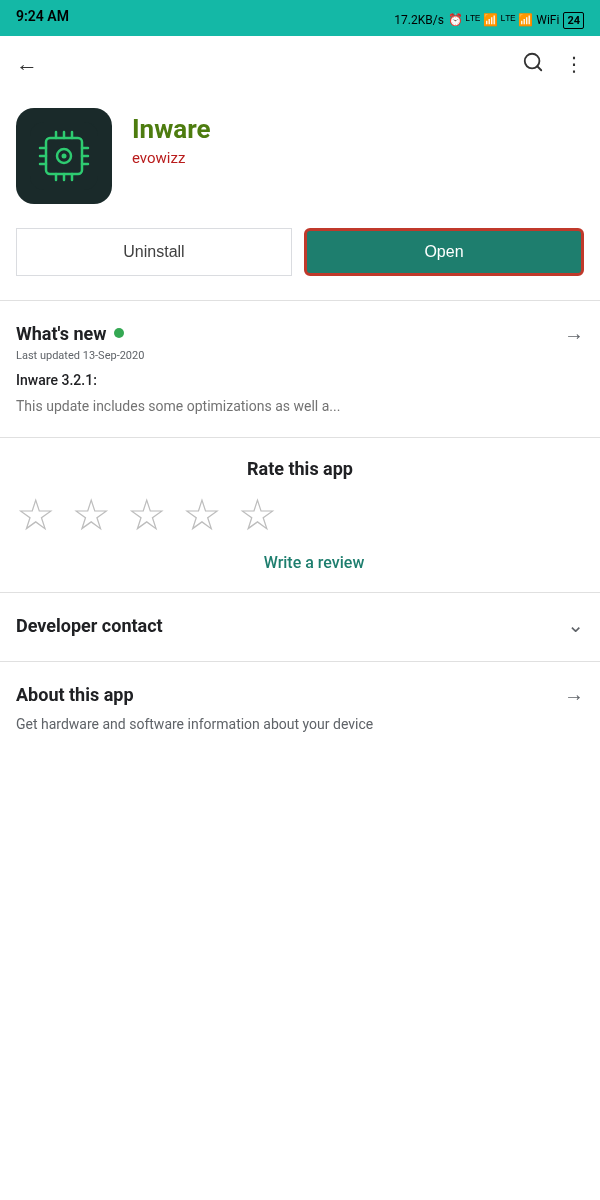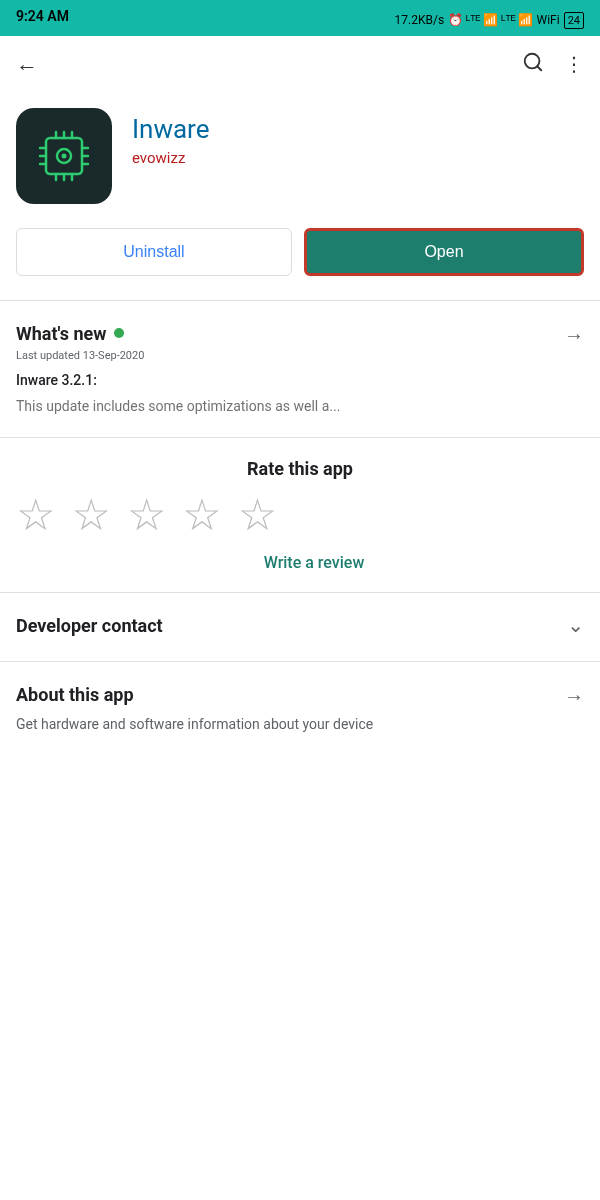--- a/index.html
+++ b/index.html
@@ -30,21 +30,21 @@
       align-items: center;
       gap: 4px;
       font-size: 12px;
       color: #000;
     }
     .battery-icon {
       border: 1.5px solid #000;
       border-radius: 2px;
       padding: 1px 3px;
       font-size: 11px;
-      font-weight: normal;
+      font-weight: bold;
     }
 
     
     .nav-bar {
       display: flex;
       align-items: center;
       justify-content: space-between;
       padding: 8px 16px;
       background: #fff;
       height: 56px;
@@ -90,43 +90,43 @@
     .app-icon-svg {
       width: 68px;
       height: 68px;
     }
     .app-details {
       flex: 1;
       padding-top: 6px;
     }
     .app-name {
       font-size: 26px;
-      font-weight: 400;
-      color: #0369a1;
+      font-weight: 700;
+      color: #4d7c0f;
       line-height: 1.2;
     }
     .app-developer {
       font-size: 15px;
       color: #b91c1c;
       margin-top: 4px;
     }
 
     
     .action-buttons {
       display: flex;
       gap: 12px;
       padding: 0 16px 24px 16px;
     }
     .btn-uninstall {
       flex: 1;
       padding: 12px;
       border: 1.5px solid #dadce0;
-      border-radius: 6px;
+      border-radius: 0;
       background: #fff;
-      color: #3b82f6;
+      color: #404040;
       font-size: 16px;
       font-weight: 500;
       cursor: pointer;
       text-align: center;
     }
     .btn-open {
       flex: 1;
       padding: 12px;
       border: 3px solid #c0392b;
       border-radius: 6px;

